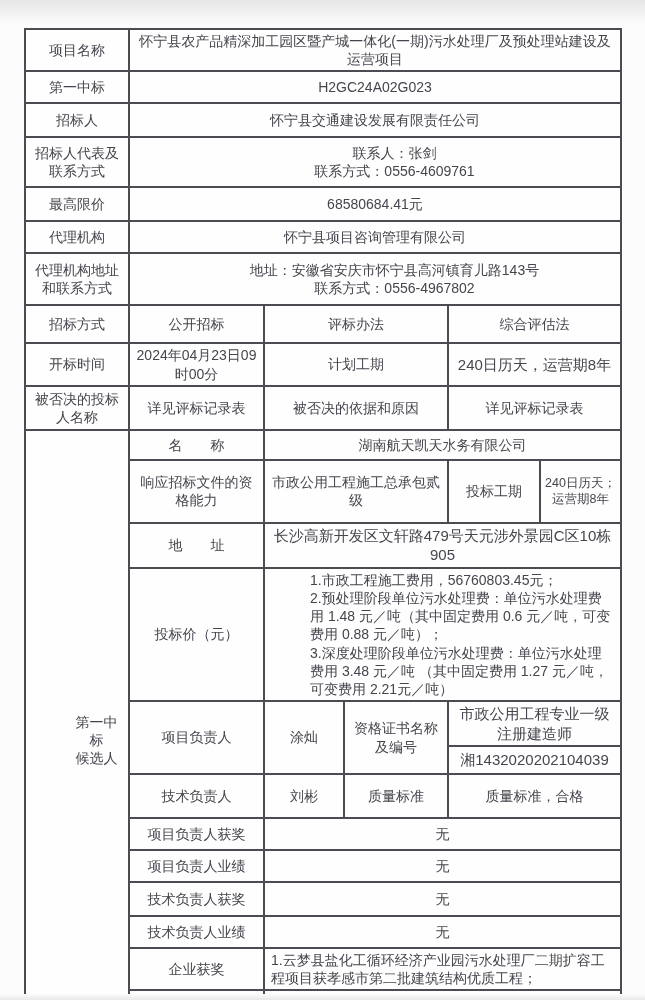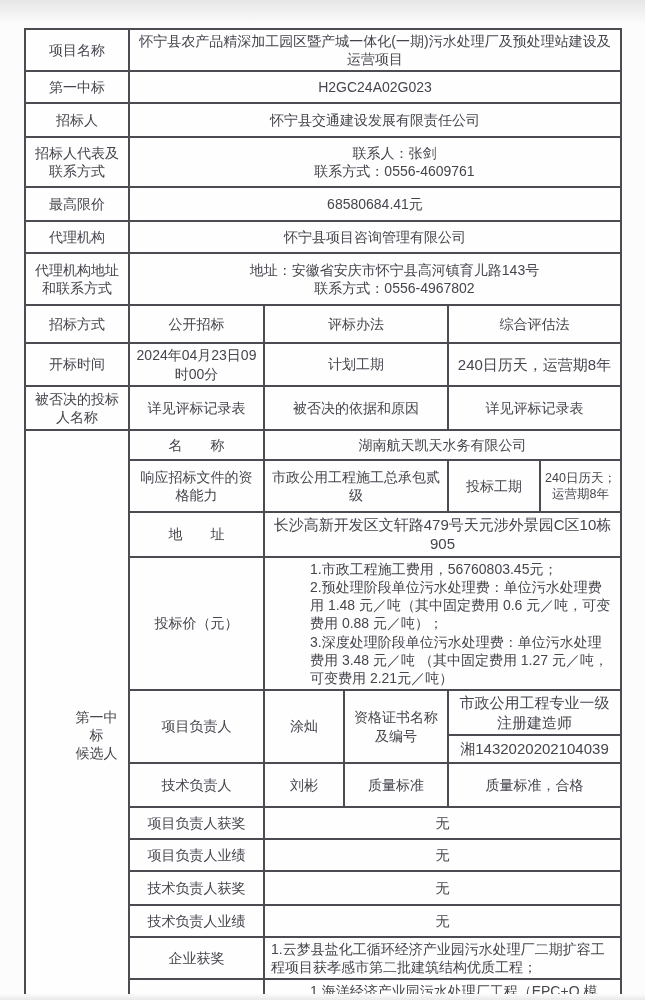--- a/index.html
+++ b/index.html
@@ -98,21 +98,21 @@
     <td colspan="2">被否决的依据和原因</td>
     <td colspan="2">详见评标记录表</td>
   </tr>
 
   <tr style="height:30px">
     <td rowspan="13" class="pre">第一中标
 候选人</td>
     <td>名　　称</td>
     <td colspan="4">湖南航天凯天水务有限公司</td>
   </tr>
-  <tr style="height:52px">
+  <tr style="height:63px">
     <td>响应招标文件的资格能力</td>
     <td colspan="2">市政公用工程施工总承包贰级</td>
     <td>投标工期</td>
     <td class="tiny">240日历天；运营期8年</td>
   </tr>
   <tr style="height:34px">
     <td>地　　址</td>
     <td colspan="4" class="small">长沙高新开发区文轩路479号天元涉外景园C区10栋905</td>
   </tr>
   <tr style="height:118px">

